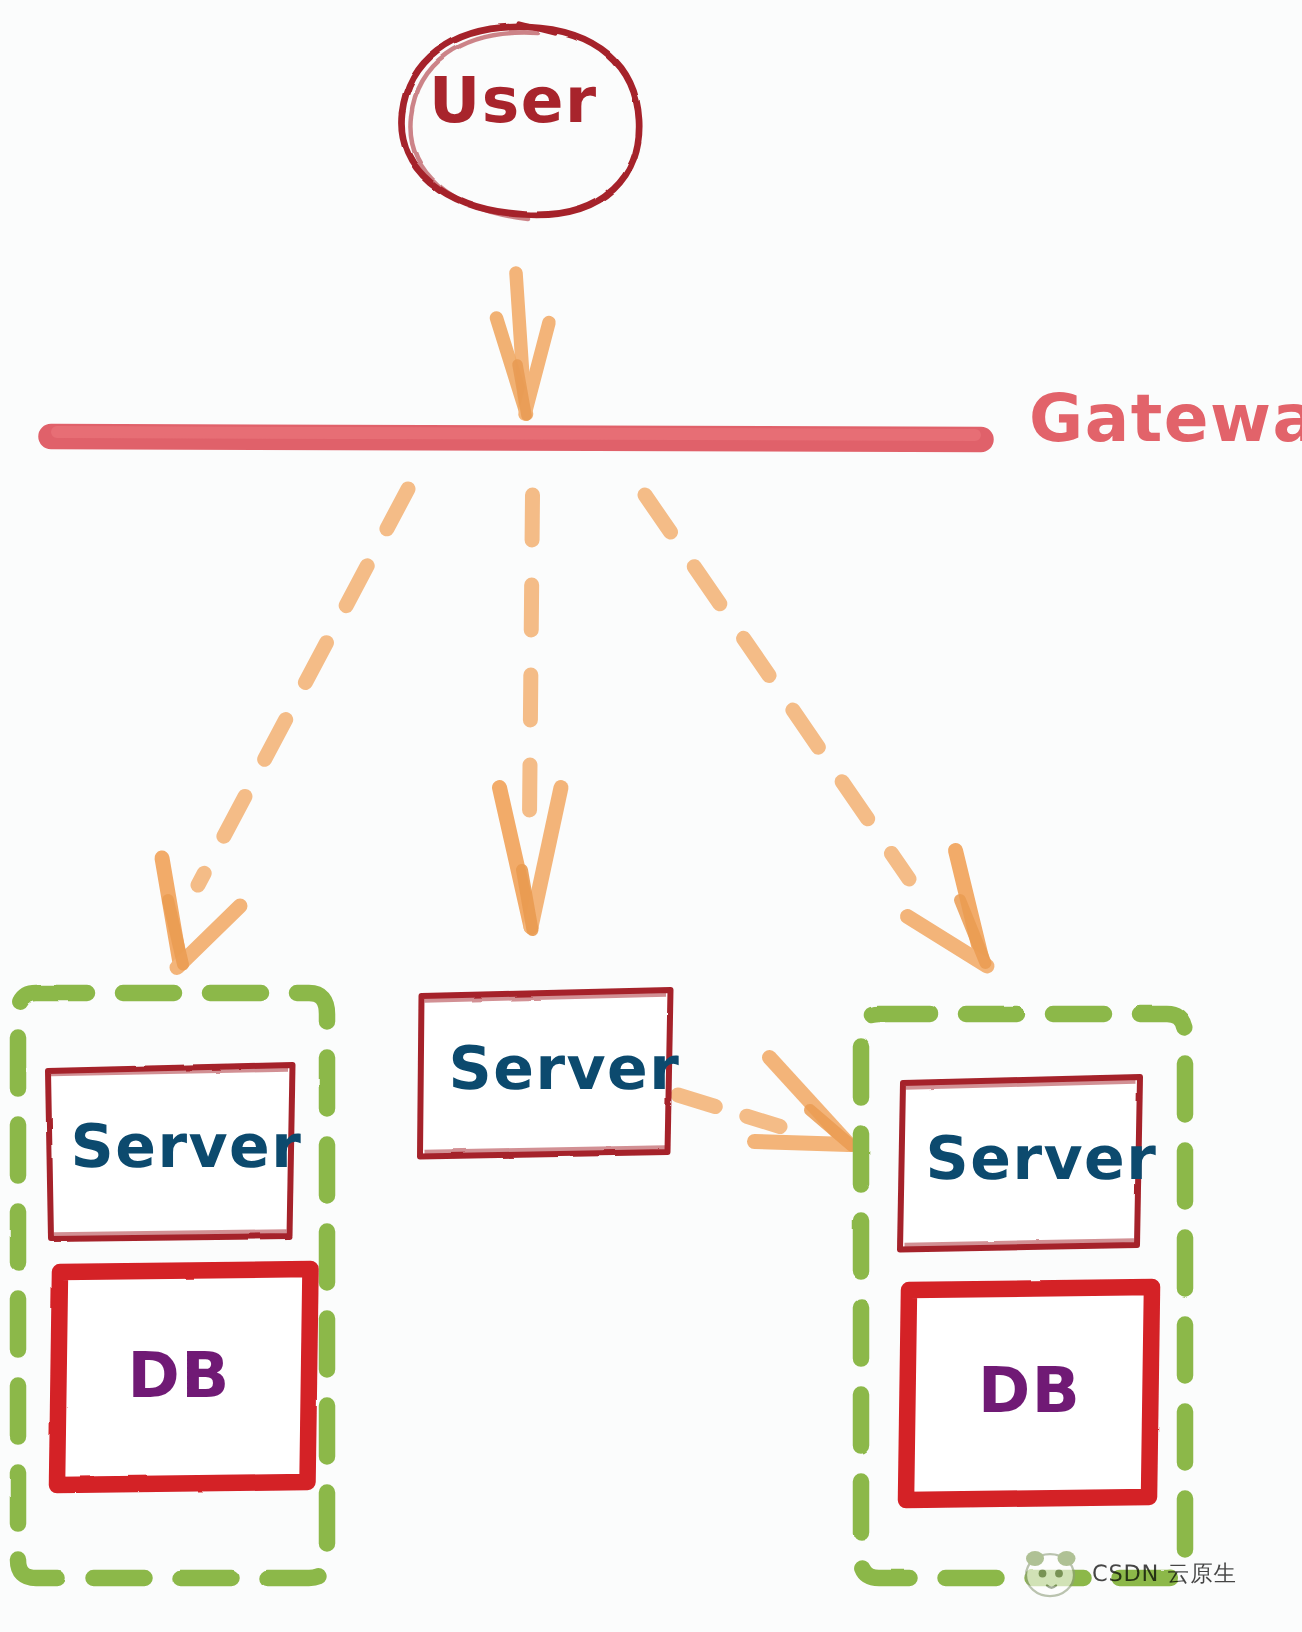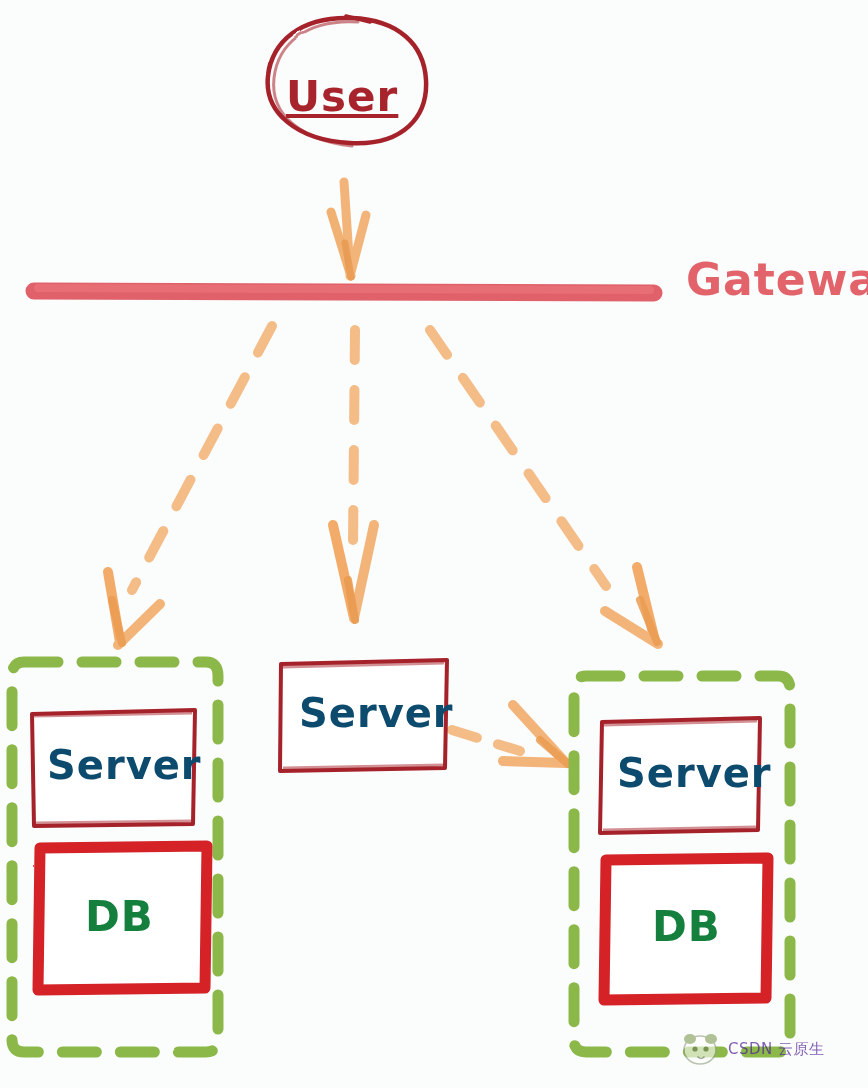--- a/index.html
+++ b/index.html
@@ -42,34 +42,34 @@
   }
   .user-label {
     color: #a8242c;
     font-size: 42px;
   }
   .gateway-label {
     color: #e2636a;
     font-size: 44px;
   }
   .db-label {
-    color: #15803d;
+    color: #701a75;
     font-size: 42px;
   }
   .watermark {
     position: absolute;
     display: flex;
     align-items: center;
     gap: 6px;
     opacity: 0.72;
   }
   .watermark-text {
     font-family: "DejaVu Sans", sans-serif;
     font-size: 15px;
-    color: #4c1d95;
+    color: #000000;
     letter-spacing: 0.5px;
   }
 </style>
 </head>
 <body>
 
 <div id="canvas">
 
   <svg class="layer" viewBox="0 0 868 1088">
     <defs>
@@ -173,21 +173,21 @@
     <g opacity="0.6">
       <ellipse cx="700" cy="1050" rx="16" ry="14" fill="#ffffff" stroke="#8f9e7d" stroke-width="1.5"></ellipse>
       <ellipse cx="690" cy="1039" rx="6" ry="5" fill="#7e9a52"></ellipse>
       <ellipse cx="711" cy="1039" rx="6" ry="5" fill="#7e9a52"></ellipse>
       <circle cx="695" cy="1049" r="2.6" fill="#6b7a5c"></circle>
       <circle cx="706" cy="1049" r="2.6" fill="#6b7a5c"></circle>
       <path d="M 698 1057 Q 701 1060 704 1057" fill="none" stroke="#6b7a5c" stroke-width="1.6" stroke-linecap="round"></path>
     </g>
   </svg>
 
-  <div class="label user-label hand-text" style="left:286px; top:72px;text-decoration:underline;">User</div>
+  <div class="label user-label hand-text" style="left:286px; top:42px;">User</div>
 
   <div class="label gateway-label hand-text" style="left:686px; top:254px;">Gateway</div>
 
   <div class="label node-label hand-text" style="left:47px; top:742px;">Server</div>
 
   <div class="label db-label hand-text" style="left:85px; top:892px;">DB</div>
 
   <div class="label node-label hand-text" style="left:299px; top:690px;">Server</div>
 
   <div class="label node-label hand-text" style="left:617px; top:750px;">Server</div>

